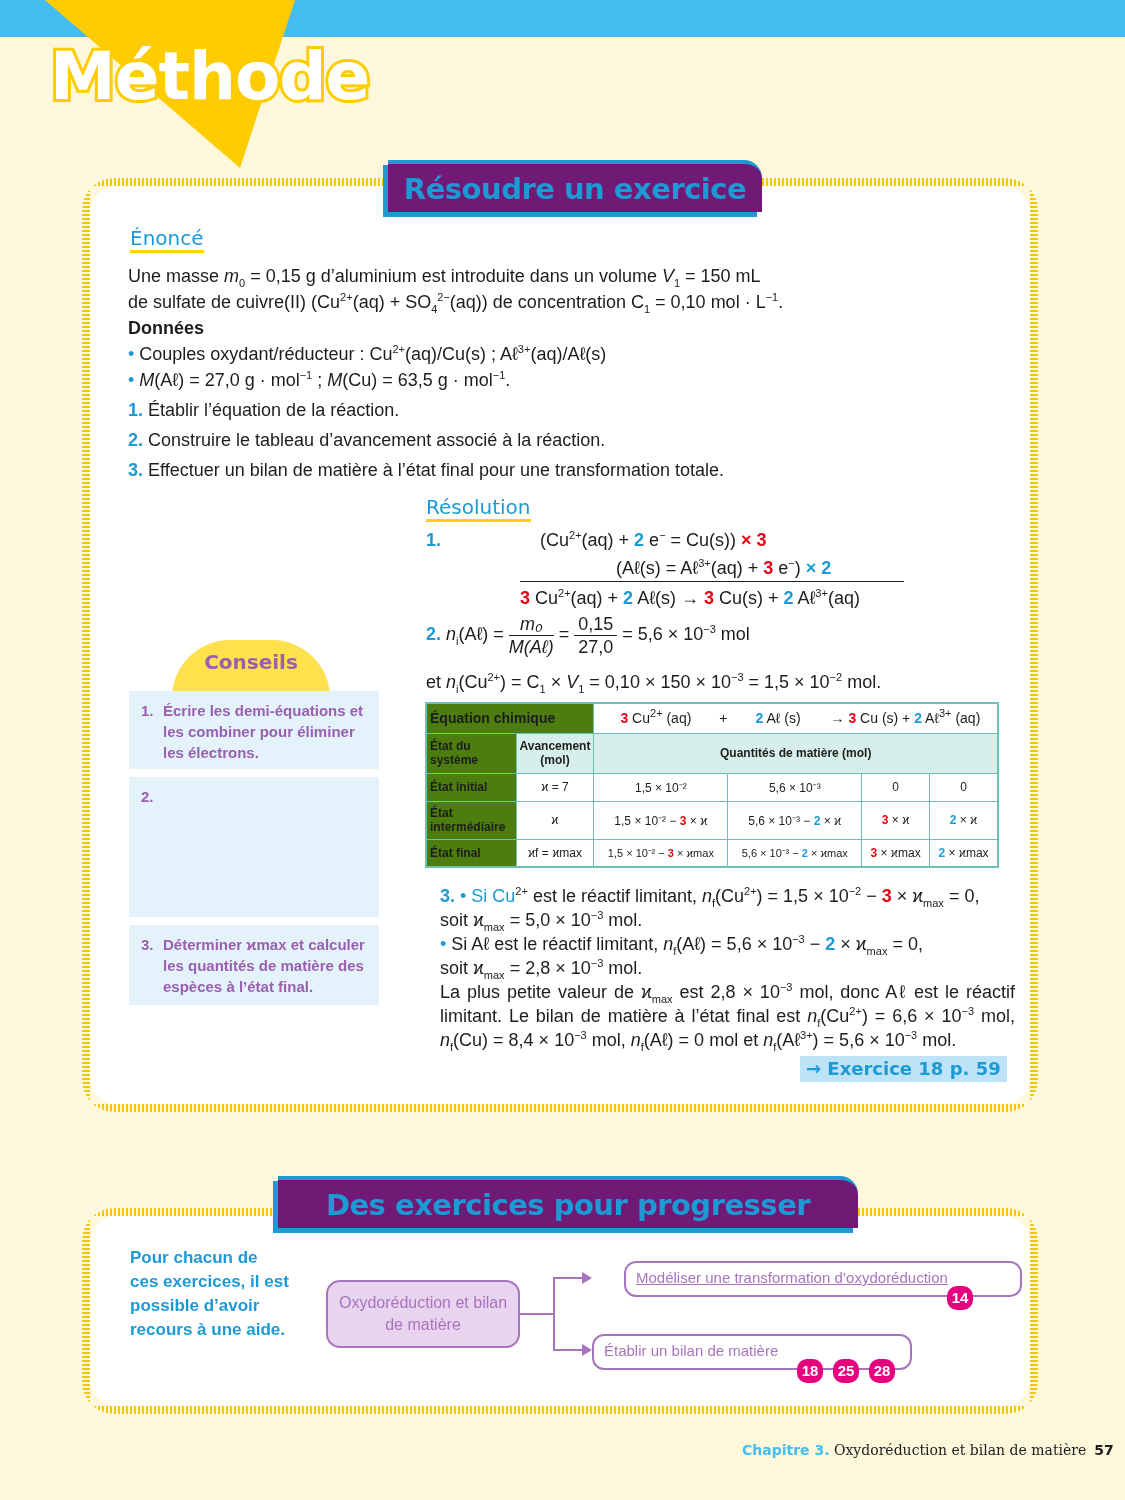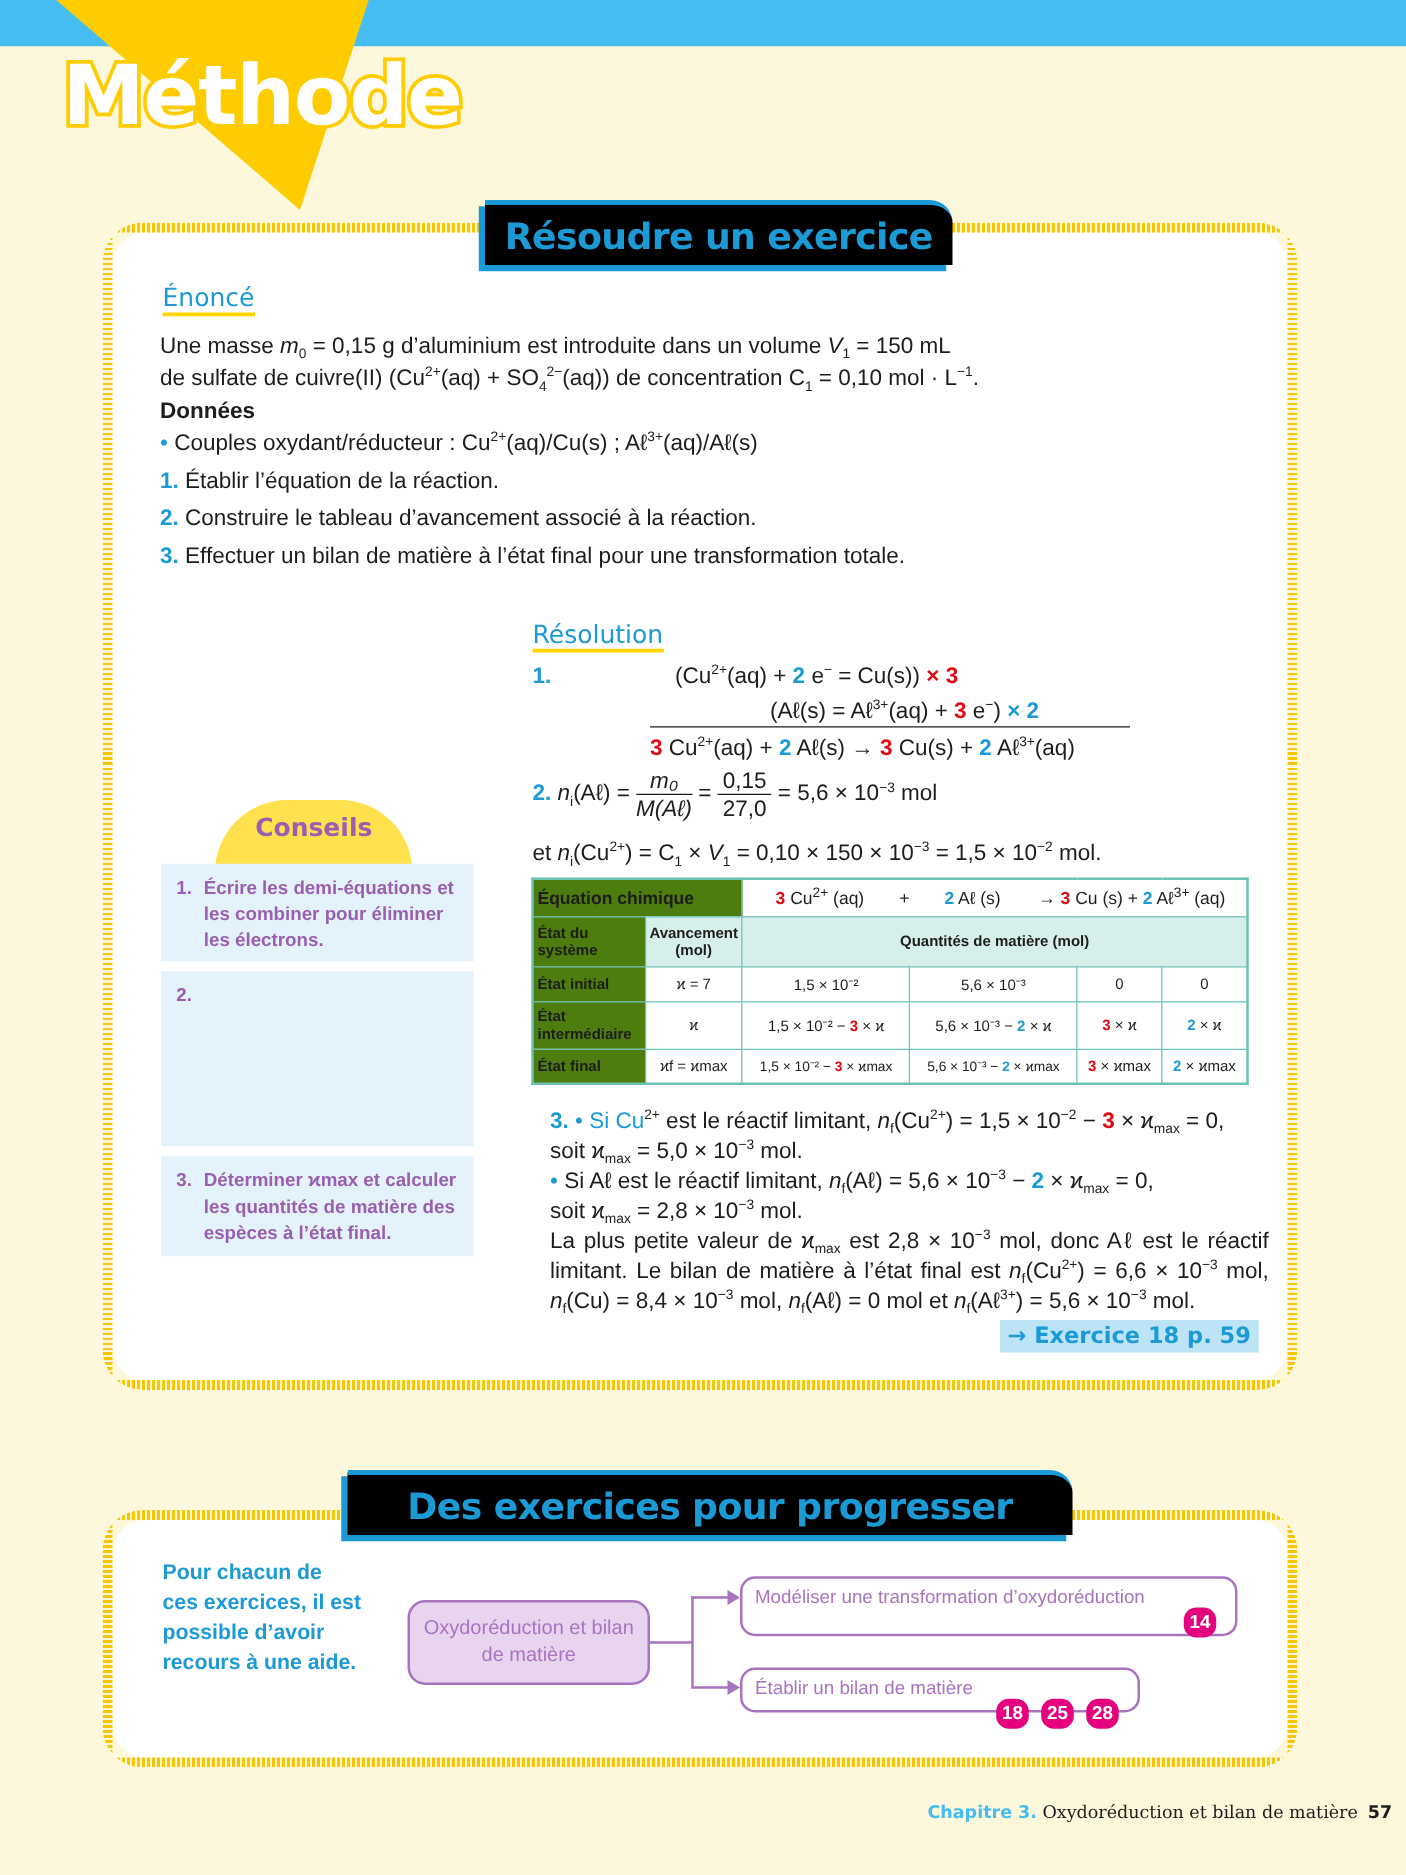--- a/index.html
+++ b/index.html
@@ -35,21 +35,21 @@
       repeating-linear-gradient(0deg, #f7c600 0 2px, transparent 2px 4px) left / 8px 100% no-repeat,
       repeating-linear-gradient(0deg, #f7c600 0 2px, transparent 2px 4px) right / 8px 100% no-repeat;
     background-origin: border-box;
     -webkit-mask: linear-gradient(#000 0 0);
     pointer-events: none;
   }
   .frame1 { left: 90px; top: 186px; width: 940px; height: 918px; }
   .frame2 { left: 90px; top: 1216px; width: 940px; height: 190px; }
 
   .banner {
-    position: absolute; background: #000000;
+    position: absolute; background: #701a75;
     border-top-right-radius: 18px;
     box-shadow: -5px 5px 0 #1b9ad6;
     border-top: 4px solid #1b9ad6;
     font-family: "DejaVu Sans", sans-serif; font-weight: bold;
     color: #1b9ad6; text-align: center;
   }
   .banner1 { left: 388px; top: 160px; width: 374px; height: 52px; font-size: 29px; line-height: 50px; letter-spacing: -0.5px; }
   .banner2 { left: 278px; top: 1176px; width: 580px; height: 52px; font-size: 29px; line-height: 50px; letter-spacing: -0.5px; }
 
   .sechead {
@@ -128,21 +128,21 @@
   }
   .node {
     position: absolute; left: 326px; top: 1280px; width: 194px; height: 68px;
     background: #e8d4ee; border: 2px solid #a874bf; border-radius: 14px;
     color: #a874bf; font-size: 16px; line-height: 22px; text-align: center; padding-top: 10px;
   }
   .bnode {
     position: absolute; border: 2px solid #a874bf; border-radius: 12px; background: #fff;
     color: #a874bf; font-size: 15px; padding: 6px 10px;
   }
-  .bn1 { left: 592px; top: 1261px; width: 398px; height: 48px; }
+  .bn1 { left: 624px; top: 1261px; width: 398px; height: 36px; text-decoration: underline; }
   .bn2 { left: 592px; top: 1334px; width: 320px; height: 36px; }
   .badge {
     position: absolute; background: #e5007e; color: #fff; font-weight: bold; font-size: 15px;
     width: 26px; height: 24px; border-radius: 10px; text-align: center; line-height: 24px;
   }
   .line { position: absolute; background: #a874bf; }
   .arrow { position: absolute; width: 0; height: 0; border-top: 6px solid transparent; border-bottom: 6px solid transparent; border-left: 10px solid #a874bf; }
 
   .footer { position: absolute; left: 742px; top: 1442px; font-family: "DejaVu Serif", serif; font-size: 14px; }
   .footer .ch { color: #45bdf0; font-weight: bold; font-family: "DejaVu Sans", sans-serif; }
@@ -160,20 +160,21 @@
 <div class="frame frame1"></div>
 <div class="banner banner1">Résoudre un exercice</div>
 
 <div class="sechead enonce-h">Énoncé</div>
 
 <div class="txt enonce">
   <p><span>Une masse </span><i>m</i><sub>0</sub><span> = 0,15 g d’aluminium est introduite dans un volume </span><i>V</i><sub>1</sub><span> = 150 mL</span></p>
   <p><span>de sulfate de cuivre(II) (Cu</span><sup>2+</sup><span>(aq) + SO</span><sub>4</sub><sup>2−</sup><span>(aq)) de concentration C</span><sub>1</sub><span> = 0,10 mol · L</span><sup>−1</sup><span>.</span></p>
   <p style="font-weight:bold">Données</p>
   <p><span class="bul">• </span><span>Couples oxydant/réducteur : Cu</span><sup>2+</sup><span>(aq)/Cu(s) ; Aℓ</span><sup>3+</sup><span>(aq)/Aℓ(s)</span></p>
+  <p><span class="bul">• </span><i>M</i><span>(Aℓ) = 27,0 g · mol</span><sup>−1</sup><span> ; </span><i>M</i><span>(Cu) = 63,5 g · mol</span><sup>−1</sup><span>.</span></p>
   <p class="gap"><span class="num">1.</span> <span>Établir l’équation de la réaction.</span></p>
   <p class="gap"><span class="num">2.</span> <span>Construire le tableau d’avancement associé à la réaction.</span></p>
   <p class="gap"><span class="num">3.</span> <span>Effectuer un bilan de matière à l’état final pour une transformation totale.</span></p>
 </div>
 
 <div class="sechead resol-h">Résolution</div>
 
 <div class="txt r1n num">1.</div>
 <div class="txt eq1"><span>(Cu</span><sup>2+</sup><span>(aq) + </span><span class="blue">2</span><span> e</span><sup>−</sup><span> = Cu(s))</span> <span class="red">× 3</span></div>
 <div class="txt eq2"><span>(Aℓ(s) = Aℓ</span><sup>3+</sup><span>(aq) + </span><span class="red">3</span><span> e</span><sup>−</sup><span>)</span> <span class="blue">× 2</span></div>

